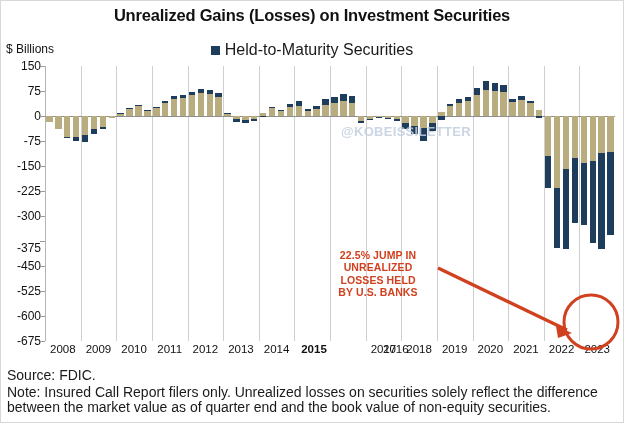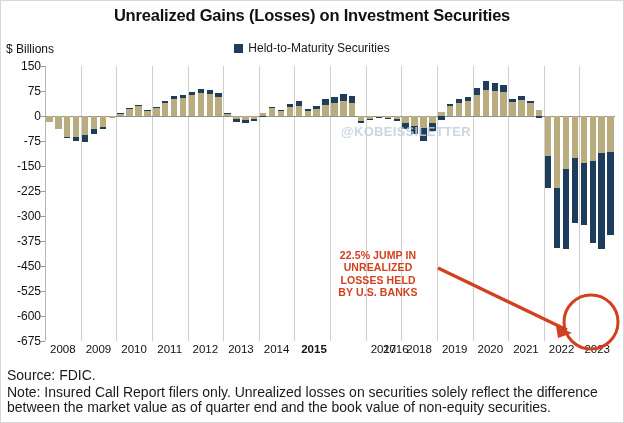--- a/index.html
+++ b/index.html
@@ -21,21 +21,21 @@
     position:absolute;left:0;top:6px;width:624px;
     text-align:center;
     font-size:16.5px;font-weight:bold;
     letter-spacing:-0.2px;
     color:#111;
   }
   
   .legend{
     position:absolute;top:41px;left:0;width:624px;
     display:flex;justify-content:center;align-items:center;gap:26px;
-    font-size:12px;
+    font-size:16px;
   }
   .lg-item{display:flex;align-items:center;gap:5px;white-space:nowrap;}
   .lg-swatch{width:9px;height:9px;display:inline-block;}
   .units{
     position:absolute;left:6px;top:42px;
     font-size:12px;color:#111;
   }
   
   #plot{
     position:absolute;
@@ -110,21 +110,21 @@
 </div>
 
 <div class="ylabels" id="ylabels">
     <span style="top: 0px;">150</span>
     <span style="top: 25px;">75</span>
     <span style="top: 50px;">0</span>
     <span style="top: 75px;">-75</span>
     <span style="top: 100px;">-150</span>
     <span style="top: 125px;">-225</span>
     <span style="top: 150px;">-300</span>
-    <span style="top: 175px;">-375</span>
+    <span style="top: 182px;">-375</span>
     <span style="top: 200px; margin-left: 27px;">-450</span>
     <span style="top: 225px;">-525</span>
     <span style="top: 250px;">-600</span>
     <span style="top: 275px;">-675</span>
   </div>
 
 <div id="plot">
     <div class="axisline"></div>
     <div class="gridv" style="left: 35.625px;"></div>
     <div class="gridv" style="left: 71.25px;"></div>

